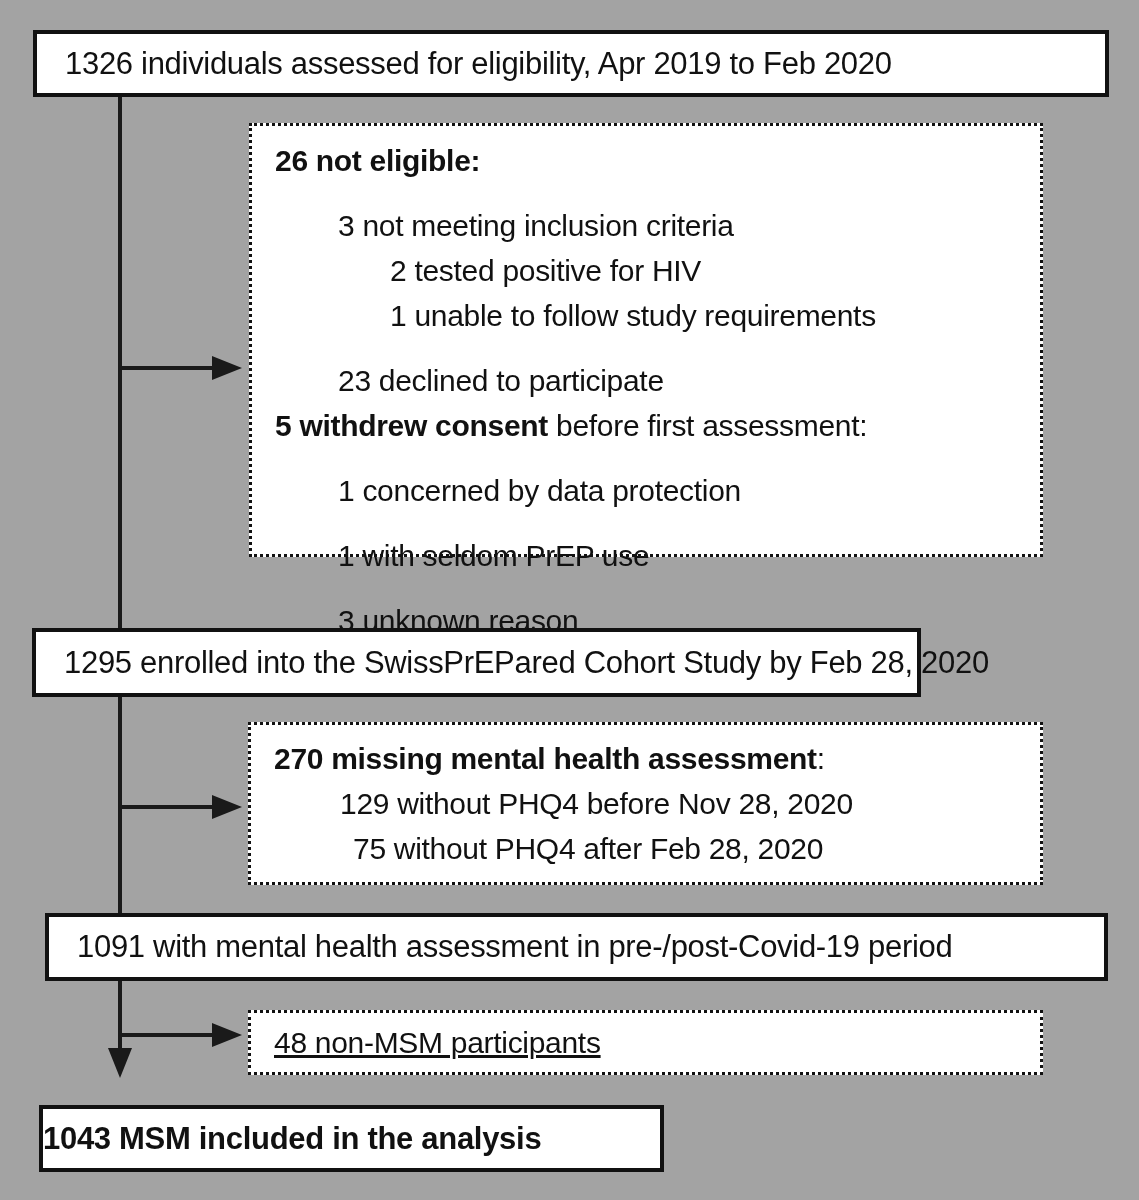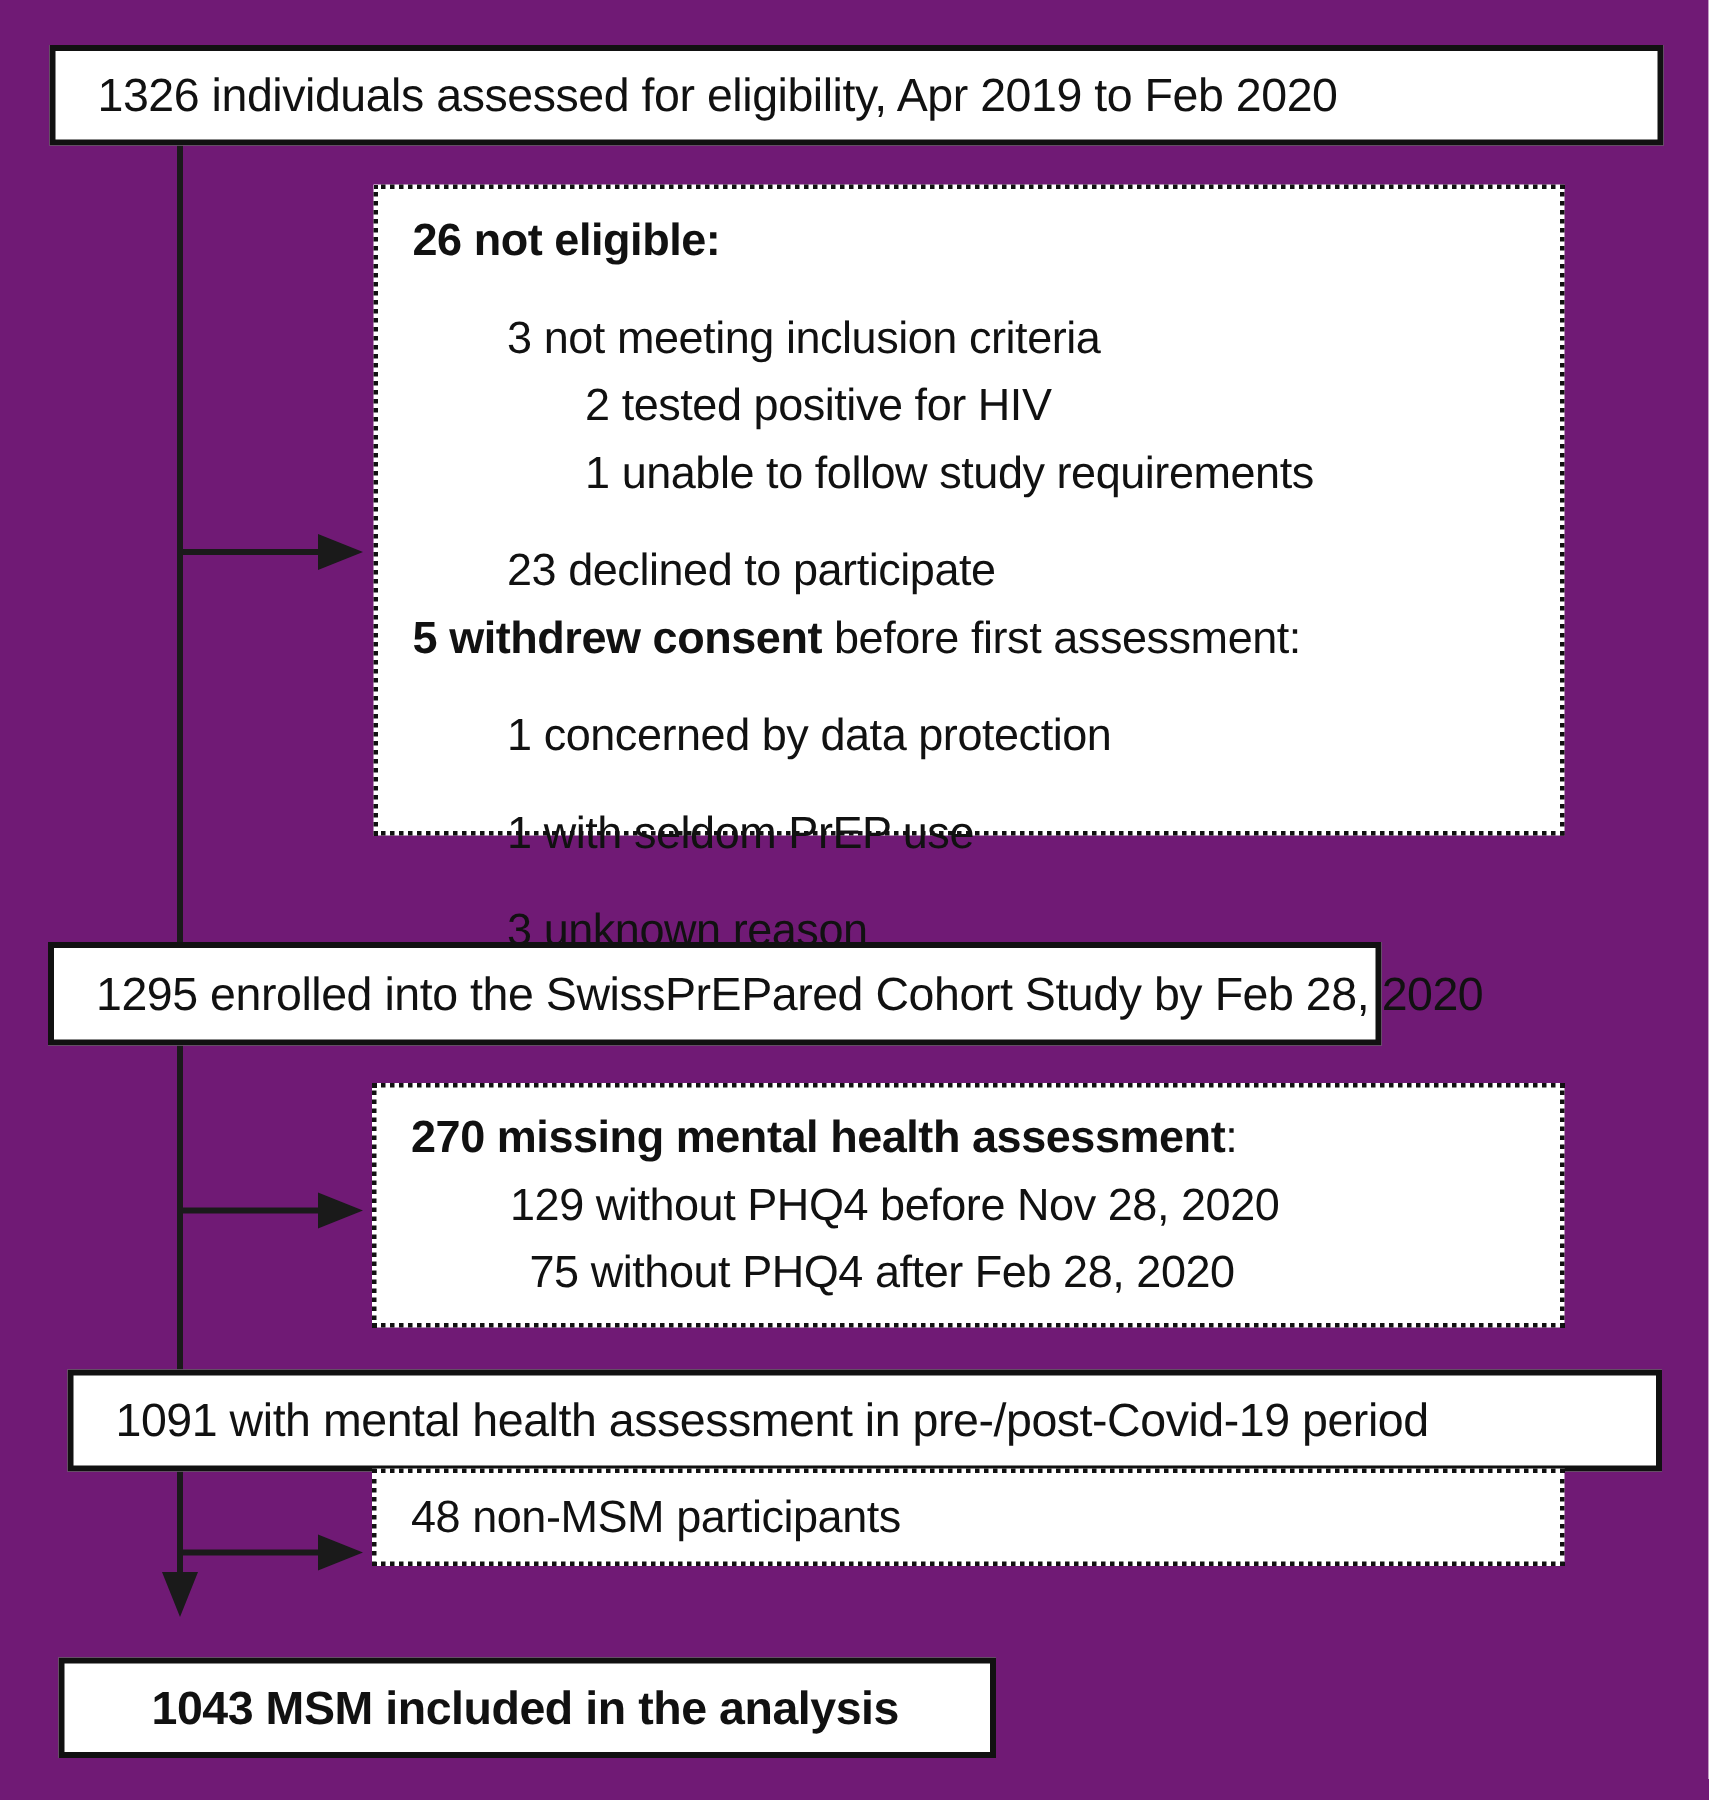--- a/index.html
+++ b/index.html
@@ -4,21 +4,21 @@
 <style>
   html, body {
     margin: 0;
     padding: 0;
     background: #ffffff;
   }
   #canvas {
     position: relative;
     width: 1139px;
     height: 1200px;
-    background: #701a75;
+    background: #a3a3a3;
     font-family: "Liberation Sans", "DejaVu Sans", sans-serif;
     color: #111111;
     overflow: hidden;
   }
   .solid-box {
     position: absolute;
     box-sizing: border-box;
     border: 4px solid #111111;
     background: #ffffff;
     display: flex;
@@ -111,21 +111,21 @@
   <div class="dotted-box" style="left:248px; top:722px; width:795px; height:163px; padding:11px 16px 0 23px;">
     <div class="box-line ind0"><span class="bold">270 missing mental health assessment</span><span>:</span></div>
     <div class="box-line ind1m"><span>129 without PHQ4 before Nov 28, 2020</span></div>
     <div class="box-line ind1x"><span>75 without PHQ4 after Feb 28, 2020</span></div>
   </div>
 
   <div class="solid-box" style="left:45px; top:913px; width:1063px; height:68px;">
     <span class="pad-text">1091 with mental health assessment in pre-/post-Covid-19 period</span>
   </div>
 
-  <div class="dotted-box" style="left:248px; top:979px; width:795px; height:65px; display:flex; align-items:center;">
+  <div class="dotted-box" style="left:248px; top:1010px; width:795px; height:65px; display:flex; align-items:center;text-decoration:underline;">
     <span style="padding-left:23px;">48 non-MSM participants</span>
   </div>
 
   <div class="solid-box" style="left:39px; top:1105px; width:625px; height:67px; font-weight:700;">
-    <span style="padding-left:24px;margin-left:34px;">1043 MSM included in the analysis</span>
+    <span style="">1043 MSM included in the analysis</span>
   </div>
 
 </div>
 
 </body></html>

